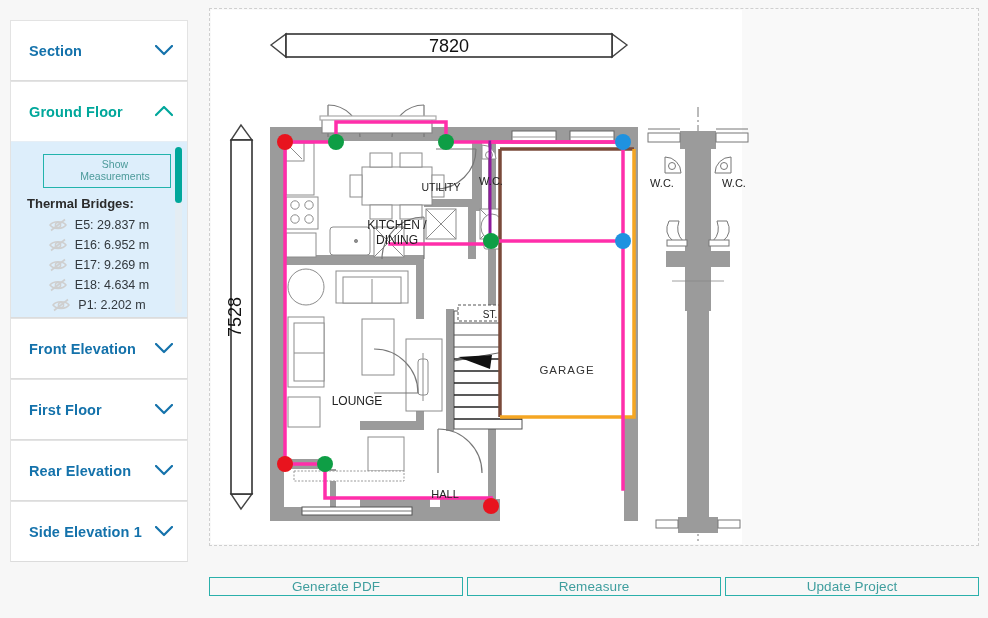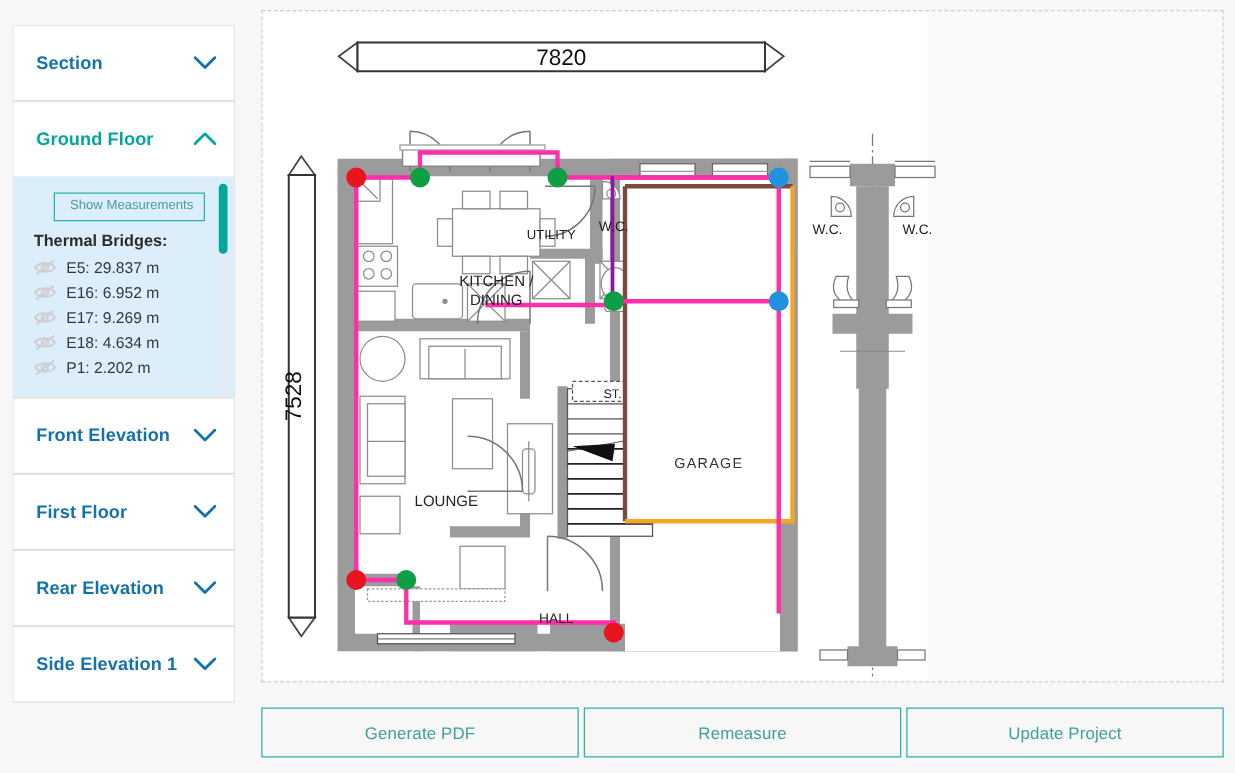--- a/index.html
+++ b/index.html
@@ -49,38 +49,39 @@
   }
   .acc-body-inner {
     padding: 12px 16px 8px 16px;
   }
   .show-meas-btn {
     display: inline-block;
     border: 1px solid #22b3ac;
     background: transparent;
     color: #4c9a9a;
     font-size: 10.5px;
-    padding: 4px 8px 5px 12px;
+    padding: 4px 8px 5px 24px;
     margin: 0 0 6px 16px;
     cursor: pointer;
     font-family: "Liberation Sans", sans-serif;
     line-height: 1.1;
   }
   .tb-heading {
     font-size: 13px;
     font-weight: bold;
     color: #2b2b2b;
     margin: 2px 0 4px 0;
   }
   .tb-list { list-style: none; margin: 0; padding: 0; }
   .tb-row {
     display: flex; align-items: center;
     gap: 8px;
     padding: 3px 0;
     cursor: pointer;
+    justify-content: center;
   }
   .tb-label { font-size: 12.5px; color: #32383d; white-space: nowrap; }
   .eye-icon { width: 18px; height: 14px; flex: none; display:block; }
 
   .scroll-track {
     position: absolute; right: 5px; top: 5px;
     width: 7px; height: 166px;
     background: #e4edf3;
     border-radius: 4px;
   }
@@ -103,21 +104,21 @@
     position: absolute; left: 1px; top: 1px;
     width: 531px; height: 534px;
     background: #ffffff;
   }
   .plan-svg { position: absolute; left: 0; top: 0; }
 
   
   .footer {
     position: absolute; left: 209px; top: 566px;
     width: 770px; height: 40px;
-    display: flex; gap: 4px;
+    display: flex; gap: 4px; align-items: center;
   }
   .btn {
     flex: 1;
     border: 1px solid #2bb0ab;
     background: #f7f7f7;
     color: #3f9e9e;
     font-size: 13.5px;
     font-family: "Liberation Sans", sans-serif;
     display: flex; align-items: center; justify-content: center;
     cursor: pointer;

